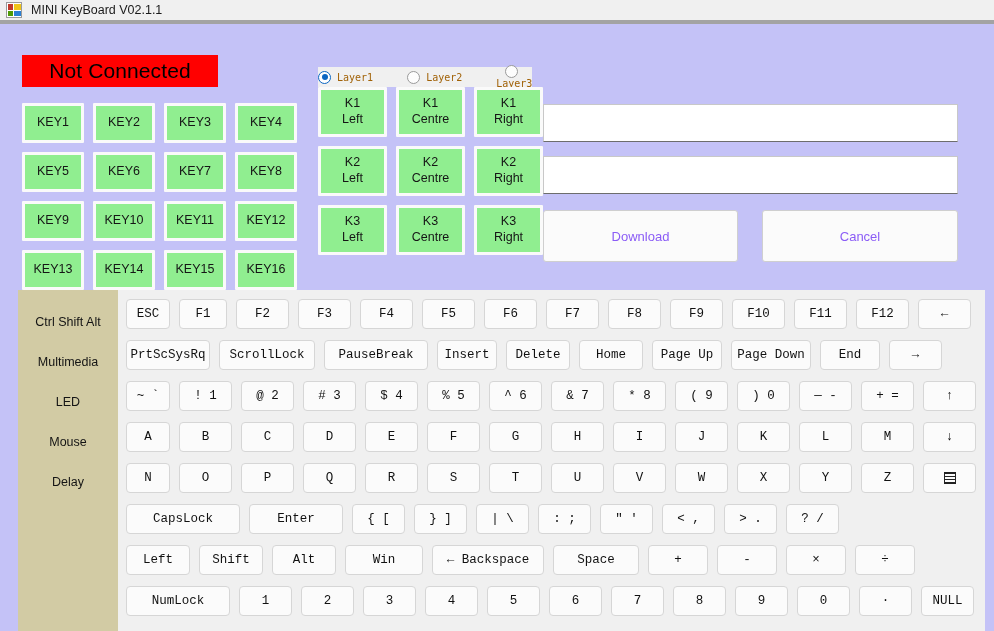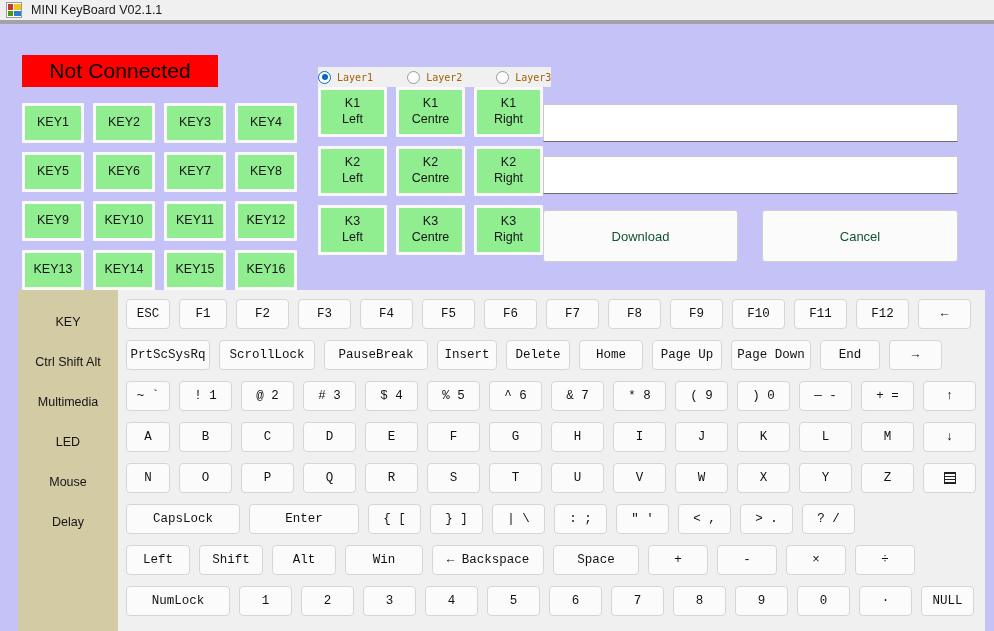--- a/index.html
+++ b/index.html
@@ -89,21 +89,21 @@
   }
   .radio-item {
     display: flex;
     align-items: center;
     margin-right: 34px;
     font-family: "DejaVu Sans Mono", monospace;
     font-size: 10px;
     color: #a16207;
     white-space: nowrap;
   }
-  .radio-item:last-child { margin-right: 0; }
+  .radio-item:last-child { margin-right: 0; flex-direction: column; }
   .radio-mark {
     width: 13px;
     height: 13px;
     border-radius: 50%;
     border: 1px solid #9a9a9a;
     background: #fdfdfd;
     margin-right: 6px;
     box-sizing: border-box;
     position: relative;
     flex: 0 0 auto;
@@ -168,21 +168,21 @@
   .action-btn {
     position: absolute;
     background: #fbfbfb;
     border: 1px solid #cfcfcf;
     border-radius: 3px;
     box-sizing: border-box;
     display: flex;
     align-items: center;
     justify-content: center;
     font-size: 13px;
-    color: #14532d;
+    color: #8b5cf6;
   }
   #btn-download { left: 543px; top: 186px; width: 195px; height: 52px; }
   #btn-cancel   { left: 762px; top: 186px; width: 196px; height: 52px; }
 
   
   #lower-panel {
     position: absolute;
     left: 18px;
     top: 266px;
     width: 958px;
@@ -386,23 +386,20 @@
   <div id="btn-download" class="action-btn">
     <span>Download</span>
   </div>
   <div id="btn-cancel" class="action-btn">
     <span>Cancel</span>
   </div>
 
   <div id="lower-panel">
     <div id="category-sidebar">
         <div class="cat-item">
-          <span>KEY</span>
-        </div>
-        <div class="cat-item">
           <span>Ctrl Shift Alt</span>
         </div>
         <div class="cat-item">
           <span>Multimedia</span>
         </div>
         <div class="cat-item">
           <span>LED</span>
         </div>
         <div class="cat-item">
           <span>Mouse</span>
@@ -617,21 +614,21 @@
             <span>Z</span>
           </div>
           <div class="kb-key w53">
             <span class="ico-menu"></span>
           </div>
         </div>
         <div class="kb-row">
           <div class="kb-key w114" style="width: 114px; margin-top: 48px;">
             <span>CapsLock</span>
           </div>
-          <div class="kb-key w114" style="width: 110px;">
+          <div class="kb-key w114" style="width: 94px;">
             <span>Enter</span>
           </div>
           <div class="kb-key w53">
             <span>{ [</span>
           </div>
           <div class="kb-key w53">
             <span>} ]</span>
           </div>
           <div class="kb-key w53">
             <span>| \</span>

